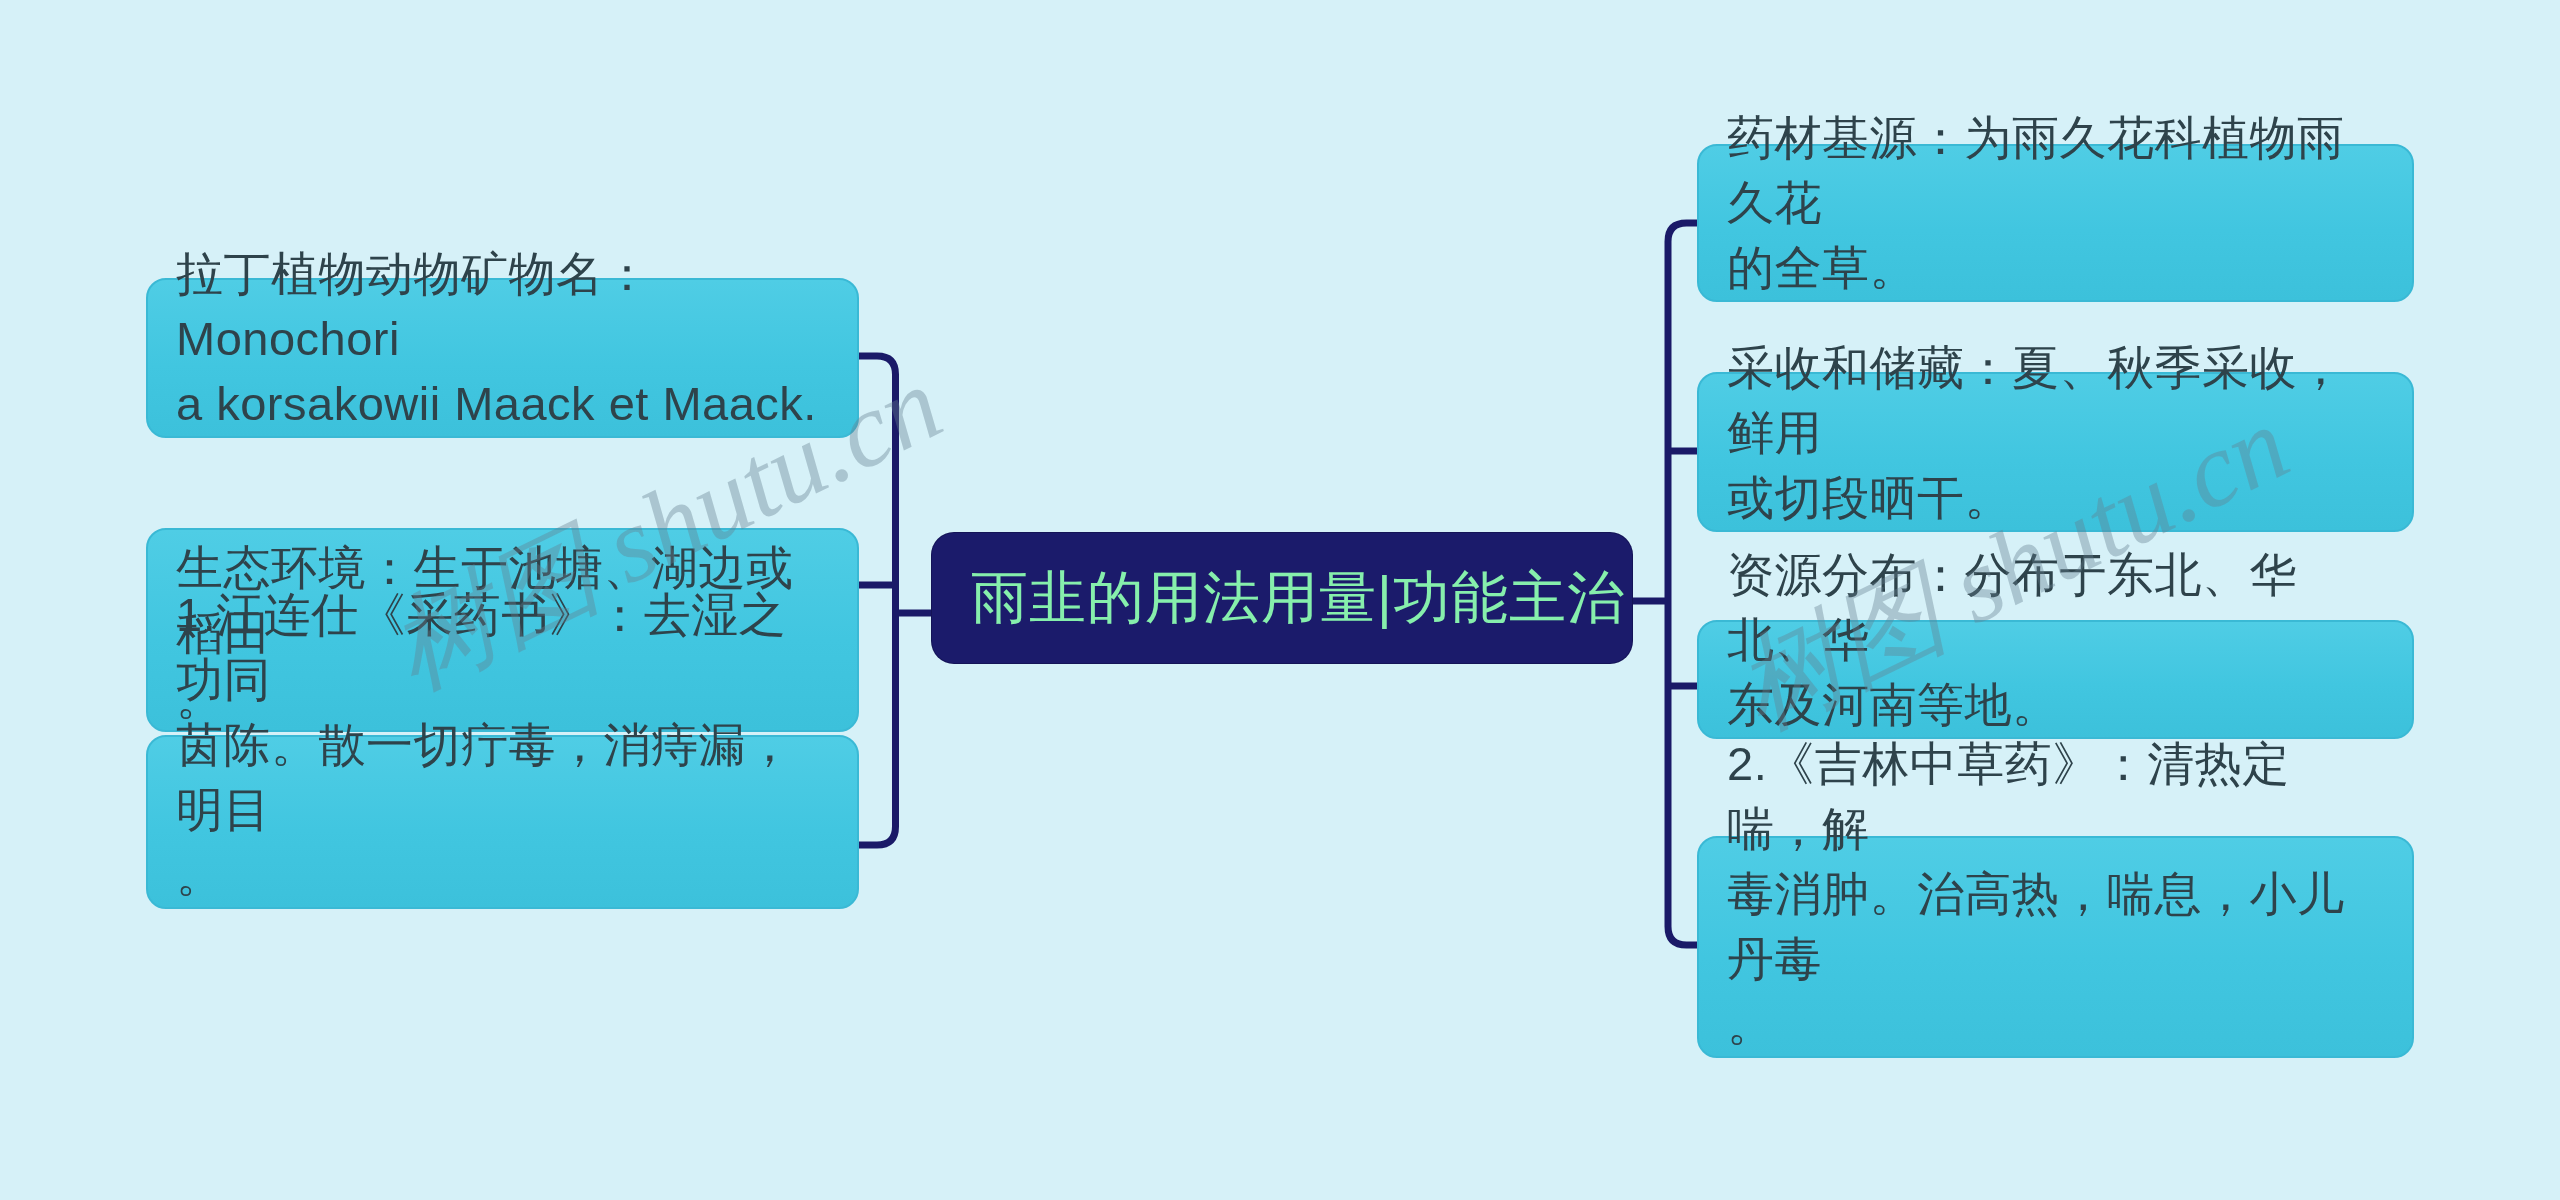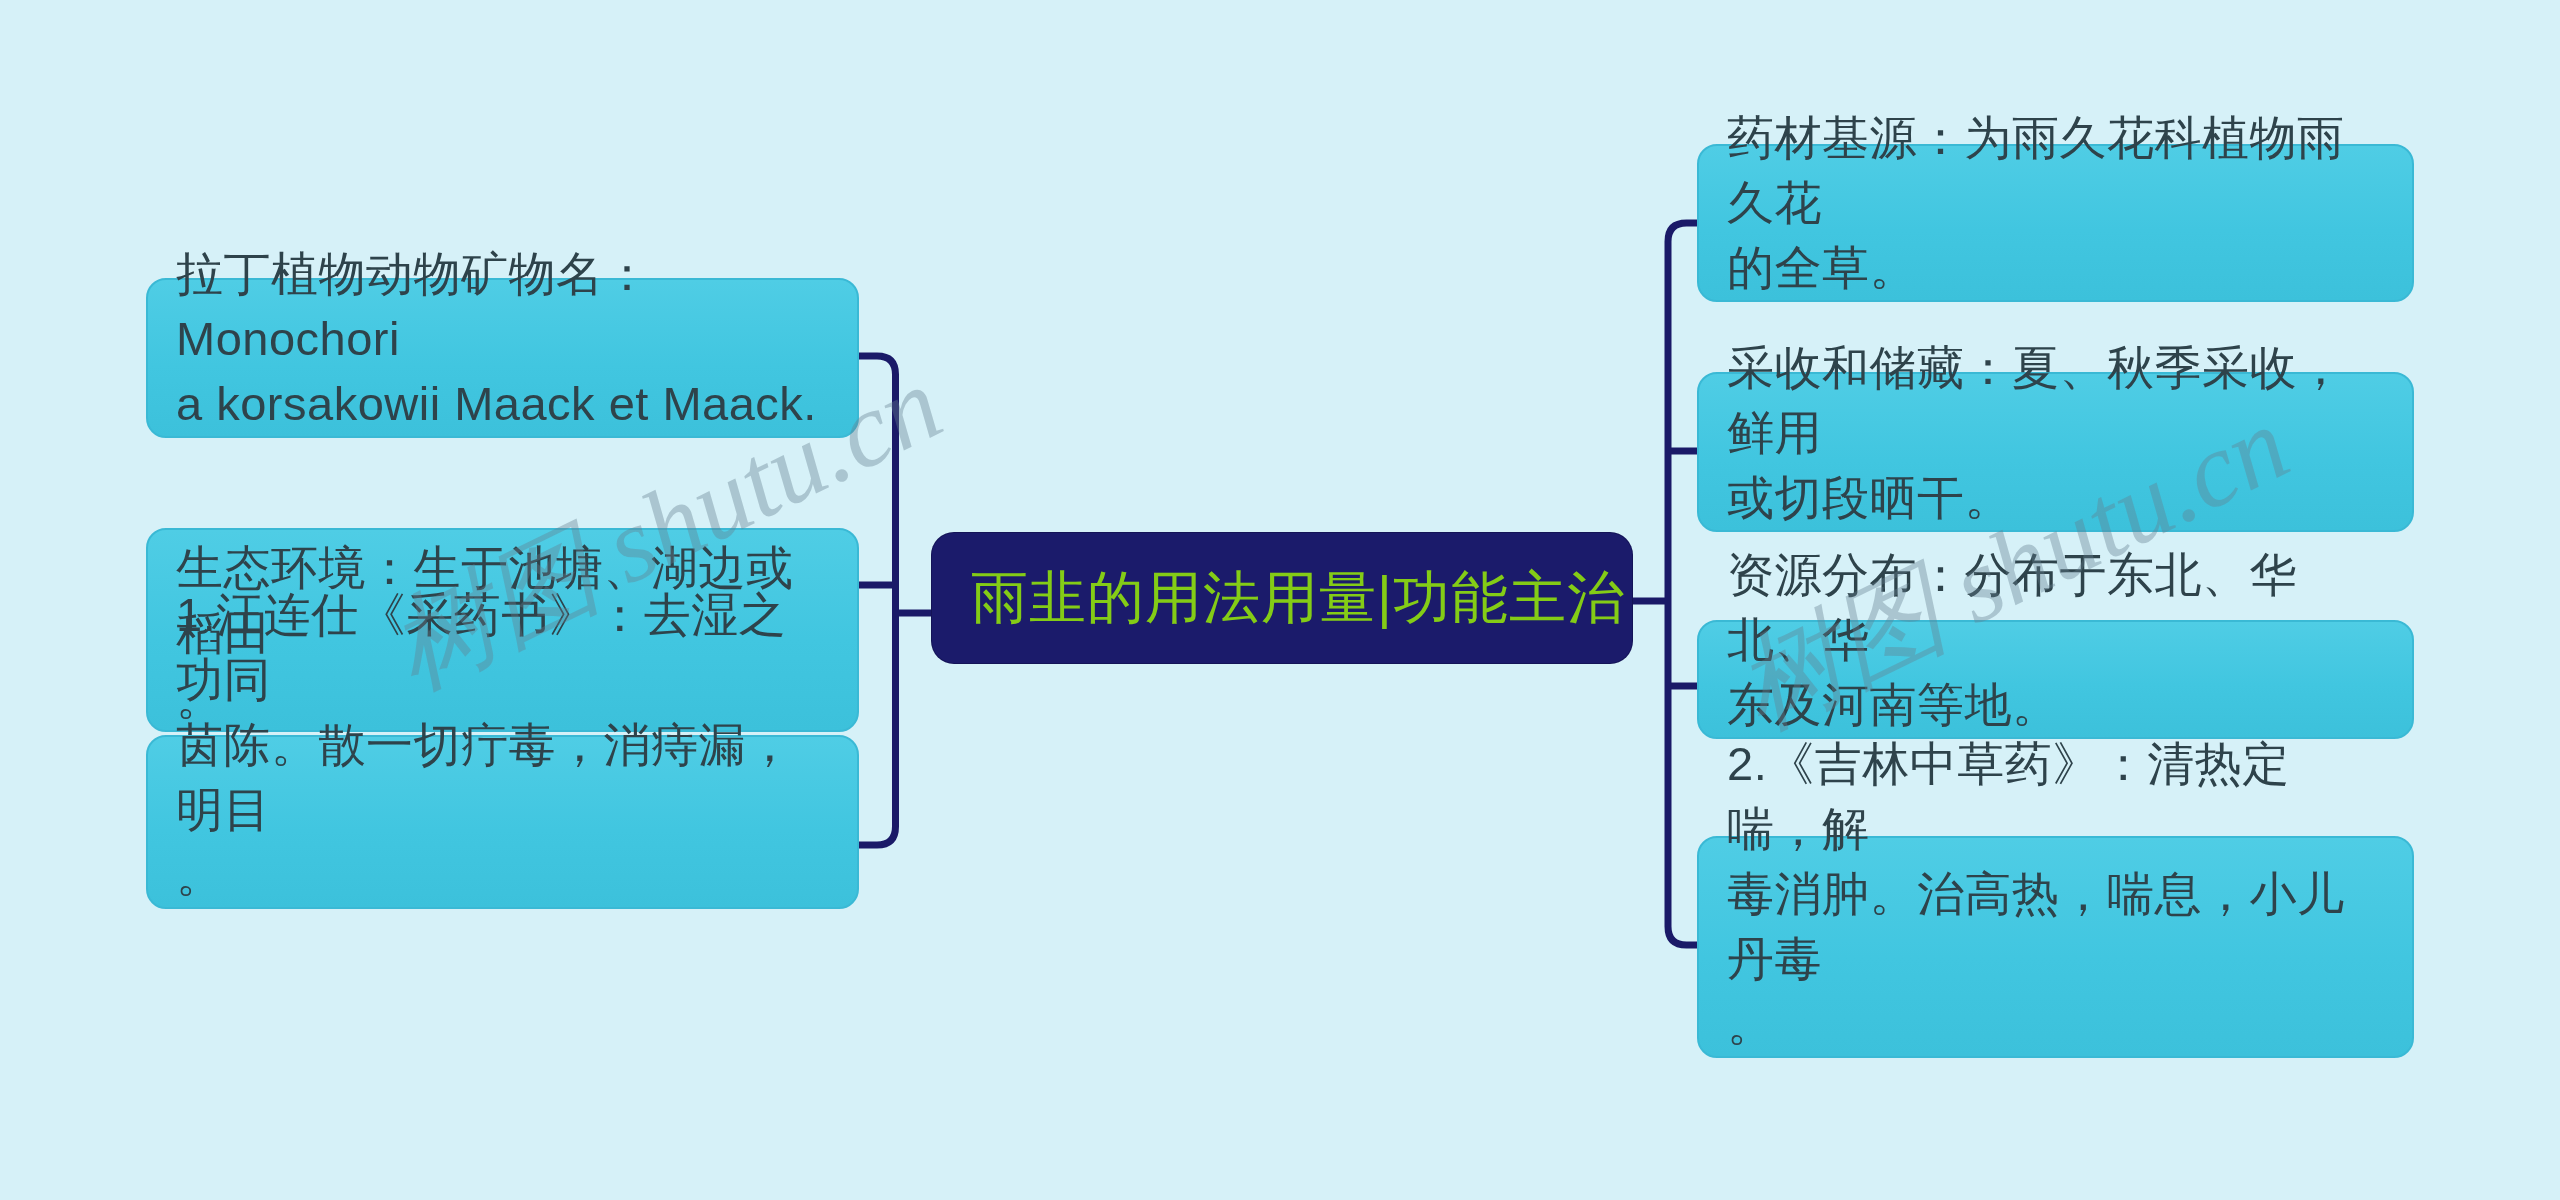--- a/index.html
+++ b/index.html
@@ -44,21 +44,21 @@
   #central-topic{
     position:absolute;
     left:932px;top:533px;width:700px;height:130px;
     box-sizing:border-box;
     background:#1b1b6b;
     border-radius:22px;
     display:flex;align-items:center;justify-content:center;
     box-shadow:0 0 0 1px #141457;
   }
   #central-topic .central-text{
-    color:#84cc16;
+    color:#86efac;
     font-size:57px;
     font-weight:500;
     letter-spacing:1px;
     white-space:nowrap;
     margin-left:32px;
   }
   .watermark{
     position:absolute;
     width:920px;height:150px;
     display:flex;align-items:center;justify-content:center;

